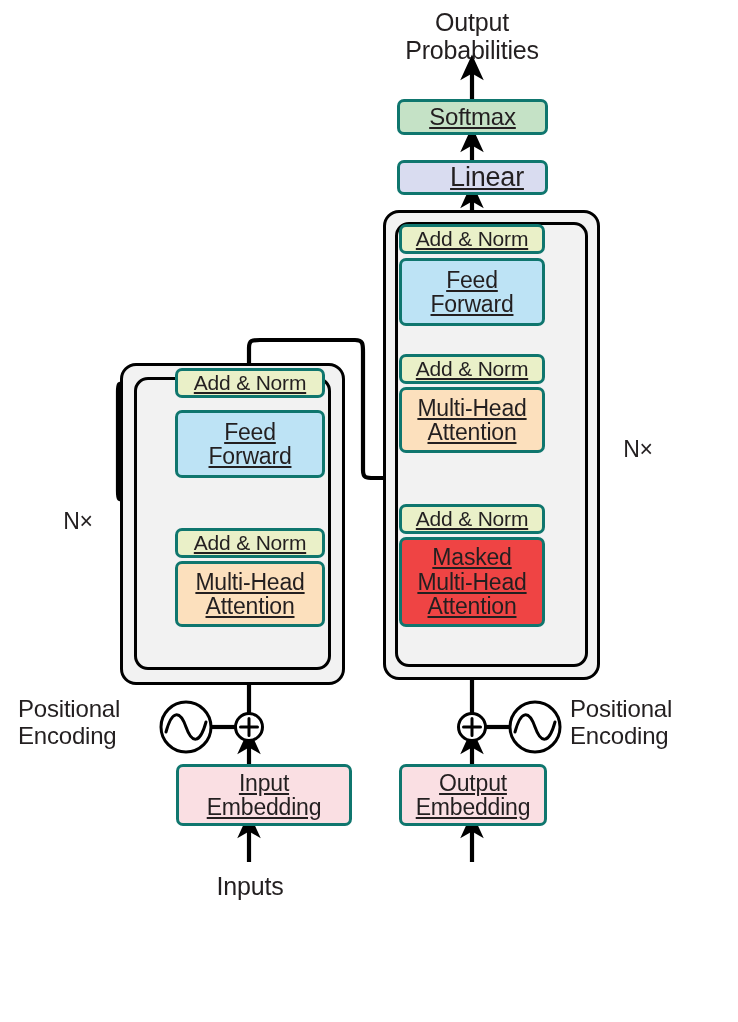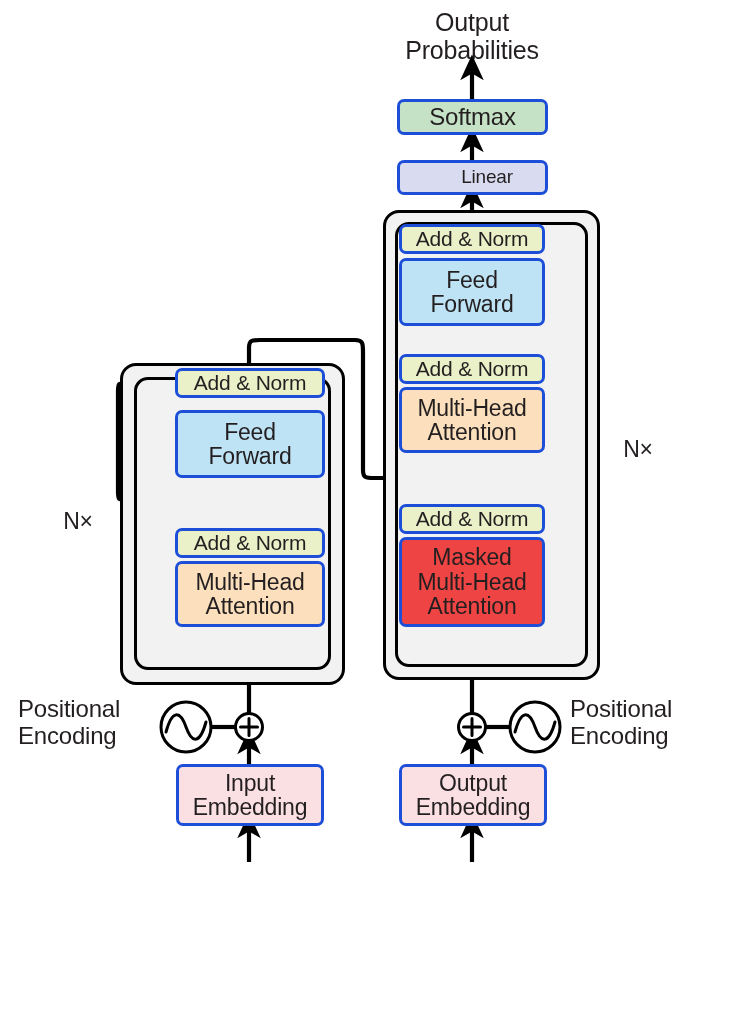--- a/index.html
+++ b/index.html
@@ -22,31 +22,32 @@
     position: absolute;
     left: 0;
     top: 0;
     width: 738px;
     height: 1022px;
   }
   
   .nbox {
     position: absolute;
     box-sizing: border-box;
-    border: 3px solid #1d4ed8;
+    border: 3px solid #0f766e;
     border-radius: 7px;
     display: flex;
     align-items: center;
     justify-content: center;
     text-align: center;
     color: #231f20;
     font-family: "Liberation Sans", sans-serif;
     line-height: 1.06;
     white-space: pre-line;
     letter-spacing: -0.2px;
+    text-decoration: underline;
   }
   .stack-wrap {
     position: absolute;
     box-sizing: border-box;
     border: 3px solid #000000;
     border-radius: 16px;
     background: #f2f2f2;
   }
   .inner-wrap {
     position: absolute;
@@ -179,21 +180,21 @@
   <div class="stack-wrap" style="left:120px; top:363px; width:225px; height:322px;"></div>
   <div class="inner-wrap" style="left:134px; top:377px; width:197px; height:293px;"></div>
 
   <div class="stack-wrap" style="left:383px; top:210px; width:217px; height:470px;"></div>
   <div class="inner-wrap" style="left:395px; top:222px; width:193px; height:445px;"></div>
 
   <div class="nbox" style="left:397px; top:99px; width:151px; height:36px; background:#c5e2c6; font-size:24px;">
     <span>Softmax</span>
   </div>
 
-  <div class="nbox" style="left:397px; top:160px; width:151px; height:35px; background:#d9dcf0; font-size:19px;padding-left:29px;">
+  <div class="nbox" style="left:397px; top:160px; width:151px; height:35px; background:#d9dcf0; font-size:27px;padding-left:29px;">
     <span>Linear</span>
   </div>
 
   <div class="nbox" style="left:399px; top:224px; width:146px; height:30px; background:#eaf0c8; font-size:21px;">
     <span>Add &amp; Norm</span>
   </div>
 
   <div class="nbox" style="left:399px; top:258px; width:146px; height:68px; background:#bde3f5; font-size:23px;">
     <span>Feed
 Forward</span>
@@ -229,21 +230,21 @@
 
   <div class="nbox" style="left:175px; top:528px; width:150px; height:30px; background:#eaf0c8; font-size:21px;">
     <span>Add &amp; Norm</span>
   </div>
 
   <div class="nbox" style="left:175px; top:561px; width:150px; height:66px; background:#fce0bd; font-size:23px;">
     <span>Multi-Head
 Attention</span>
   </div>
 
-  <div class="nbox" style="left:176px; top:764px; width:148px; height:62px; background:#fadfe3; font-size:23px;">
+  <div class="nbox" style="left:176px; top:764px; width:176px; height:62px; background:#fadfe3; font-size:23px;">
     <span>Input
 Embedding</span>
   </div>
 
   <div class="nbox" style="left:399px; top:764px; width:148px; height:62px; background:#fadfe3; font-size:23px;">
     <span>Output
 Embedding</span>
   </div>
 
   <div class="ftext" style="left:352px; top:8px; width:240px; font-size:25px;">Output
@@ -252,16 +253,17 @@
   <div class="ftext nx-label" style="left:40px; top:509px; width:76px;">N×</div>
 
   <div class="ftext nx-label" style="left:600px; top:437px; width:76px;">N×</div>
 
   <div class="ftext" style="left:18px; top:696px; width:146px; font-size:24px; text-align:left;">Positional
 Encoding</div>
 
   <div class="ftext" style="left:570px; top:696px; width:160px; font-size:24px; text-align:left;">Positional
 Encoding</div>
 
+  <div class="ftext" style="left:169px; top:872px; width:162px; font-size:25px;">Inputs</div>
 
 
 
 </div>
 
 </body></html>

